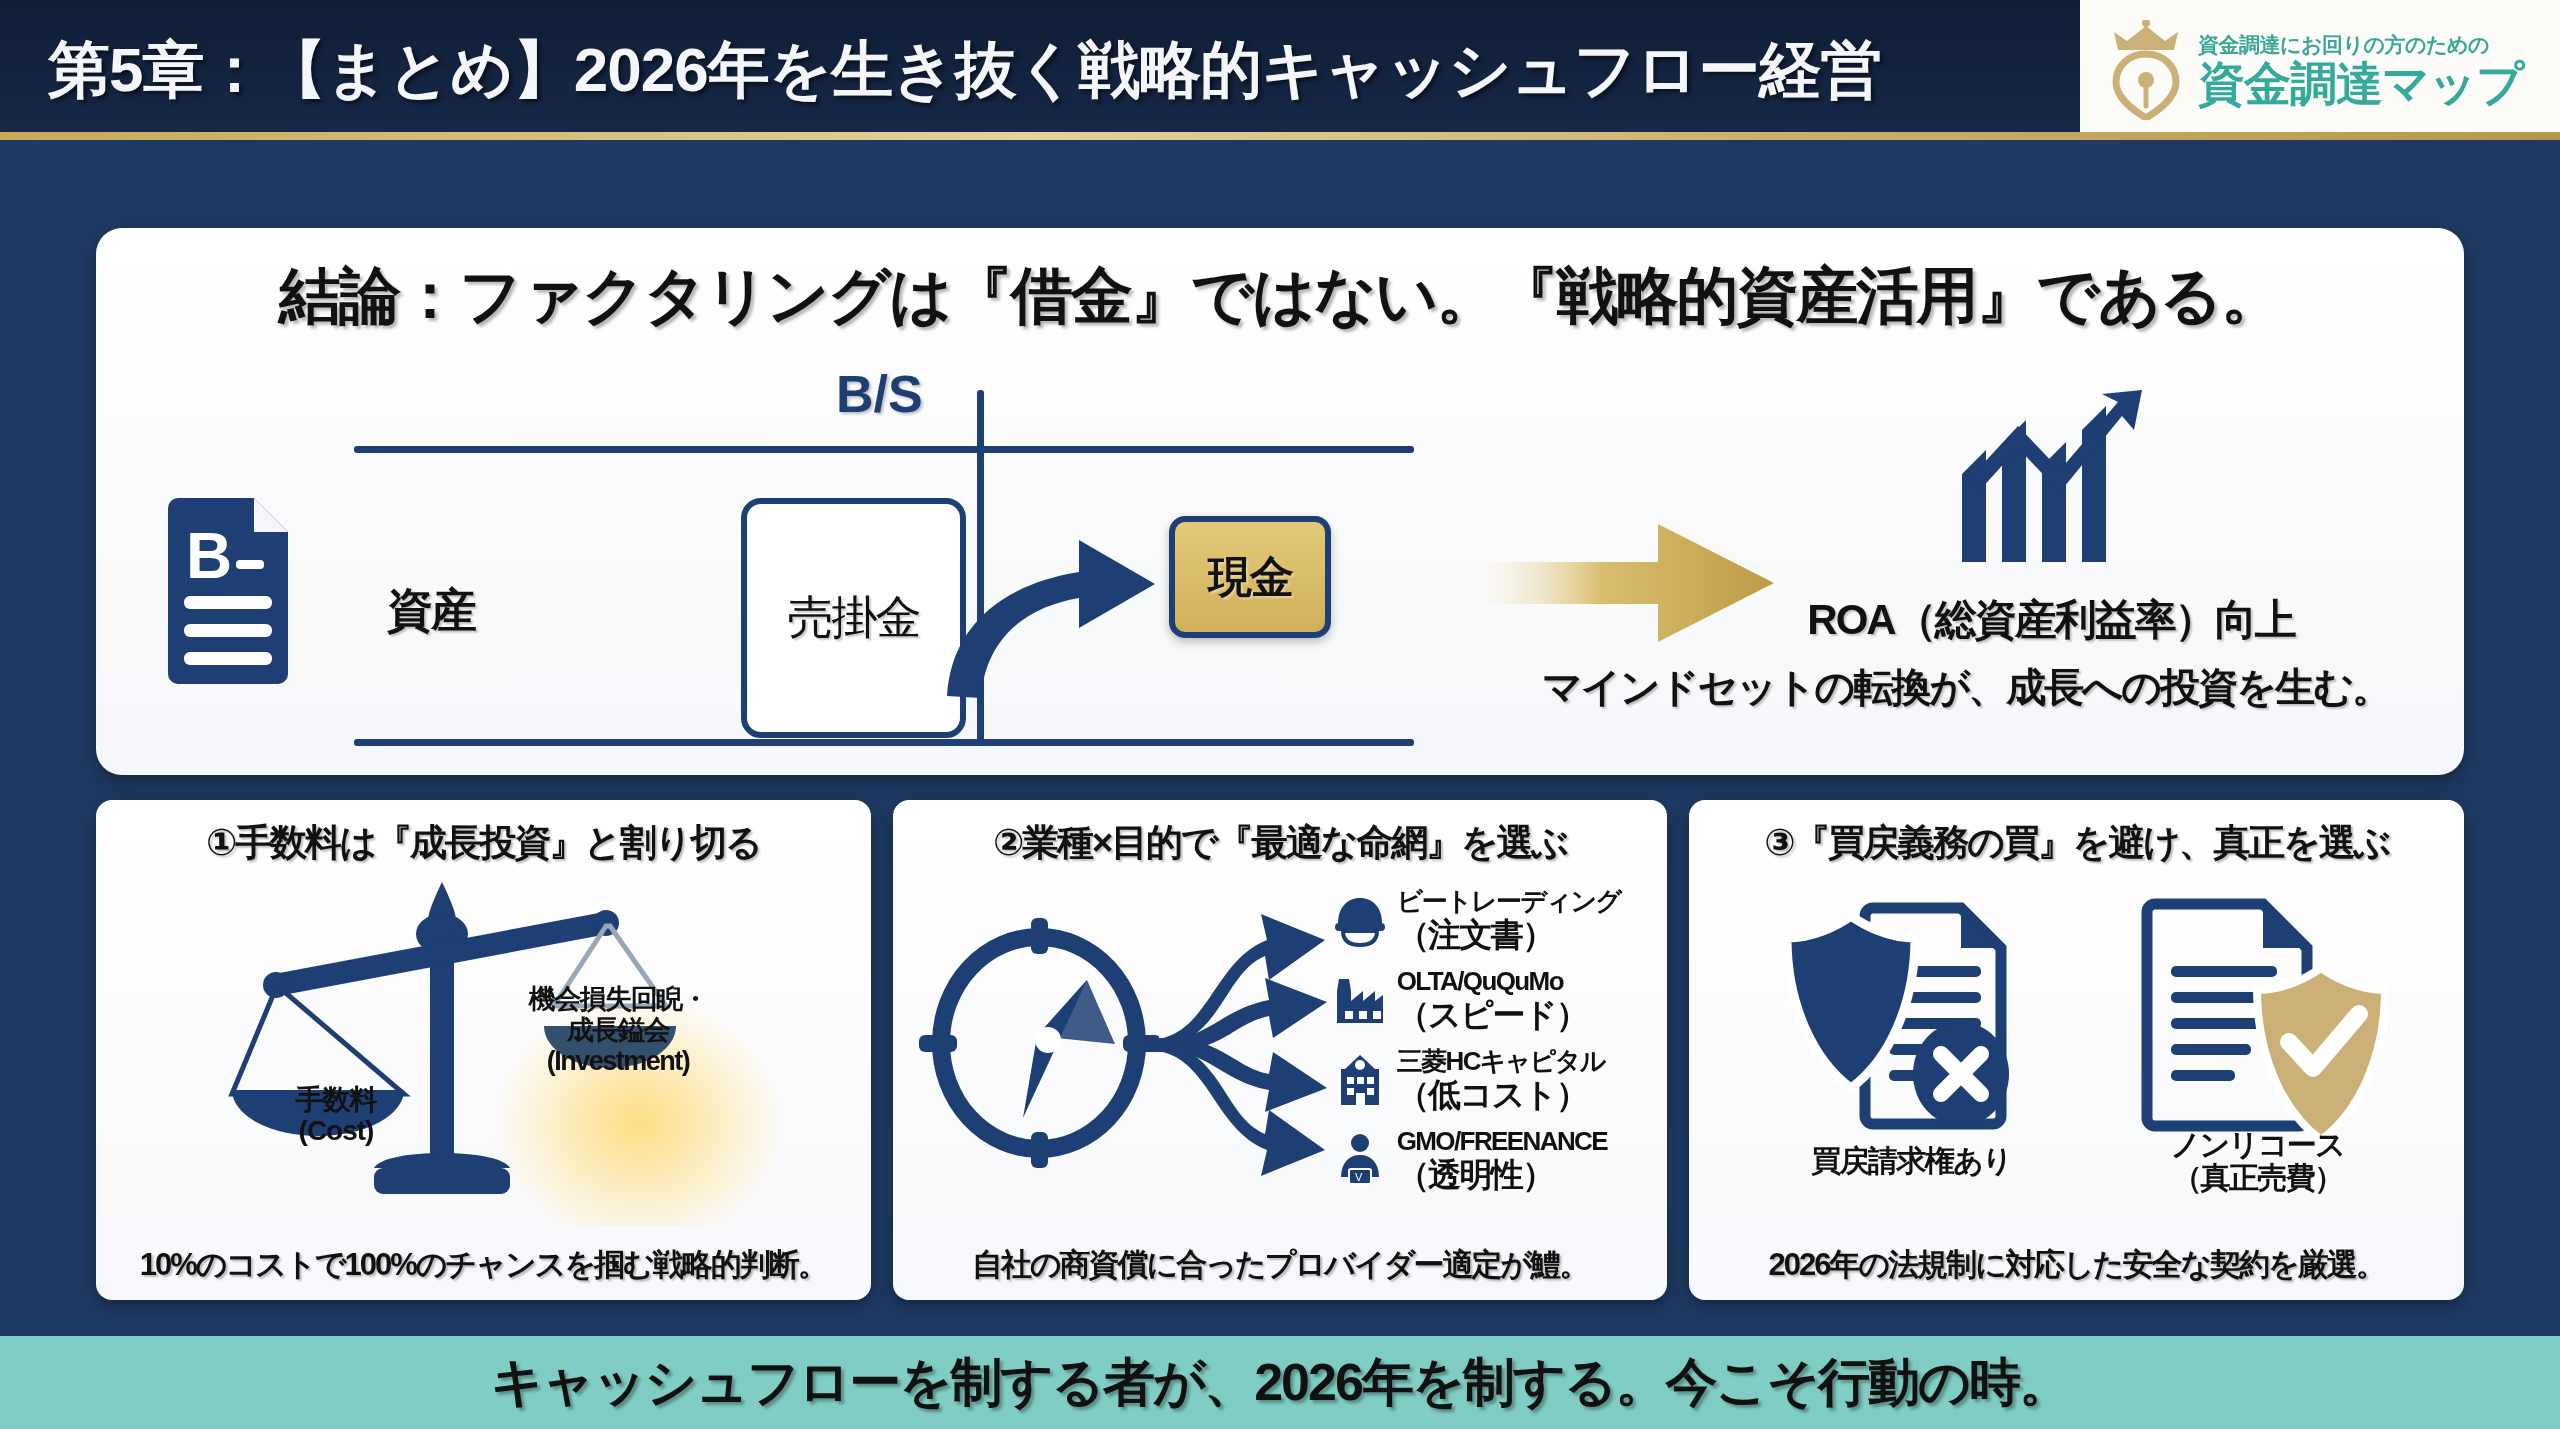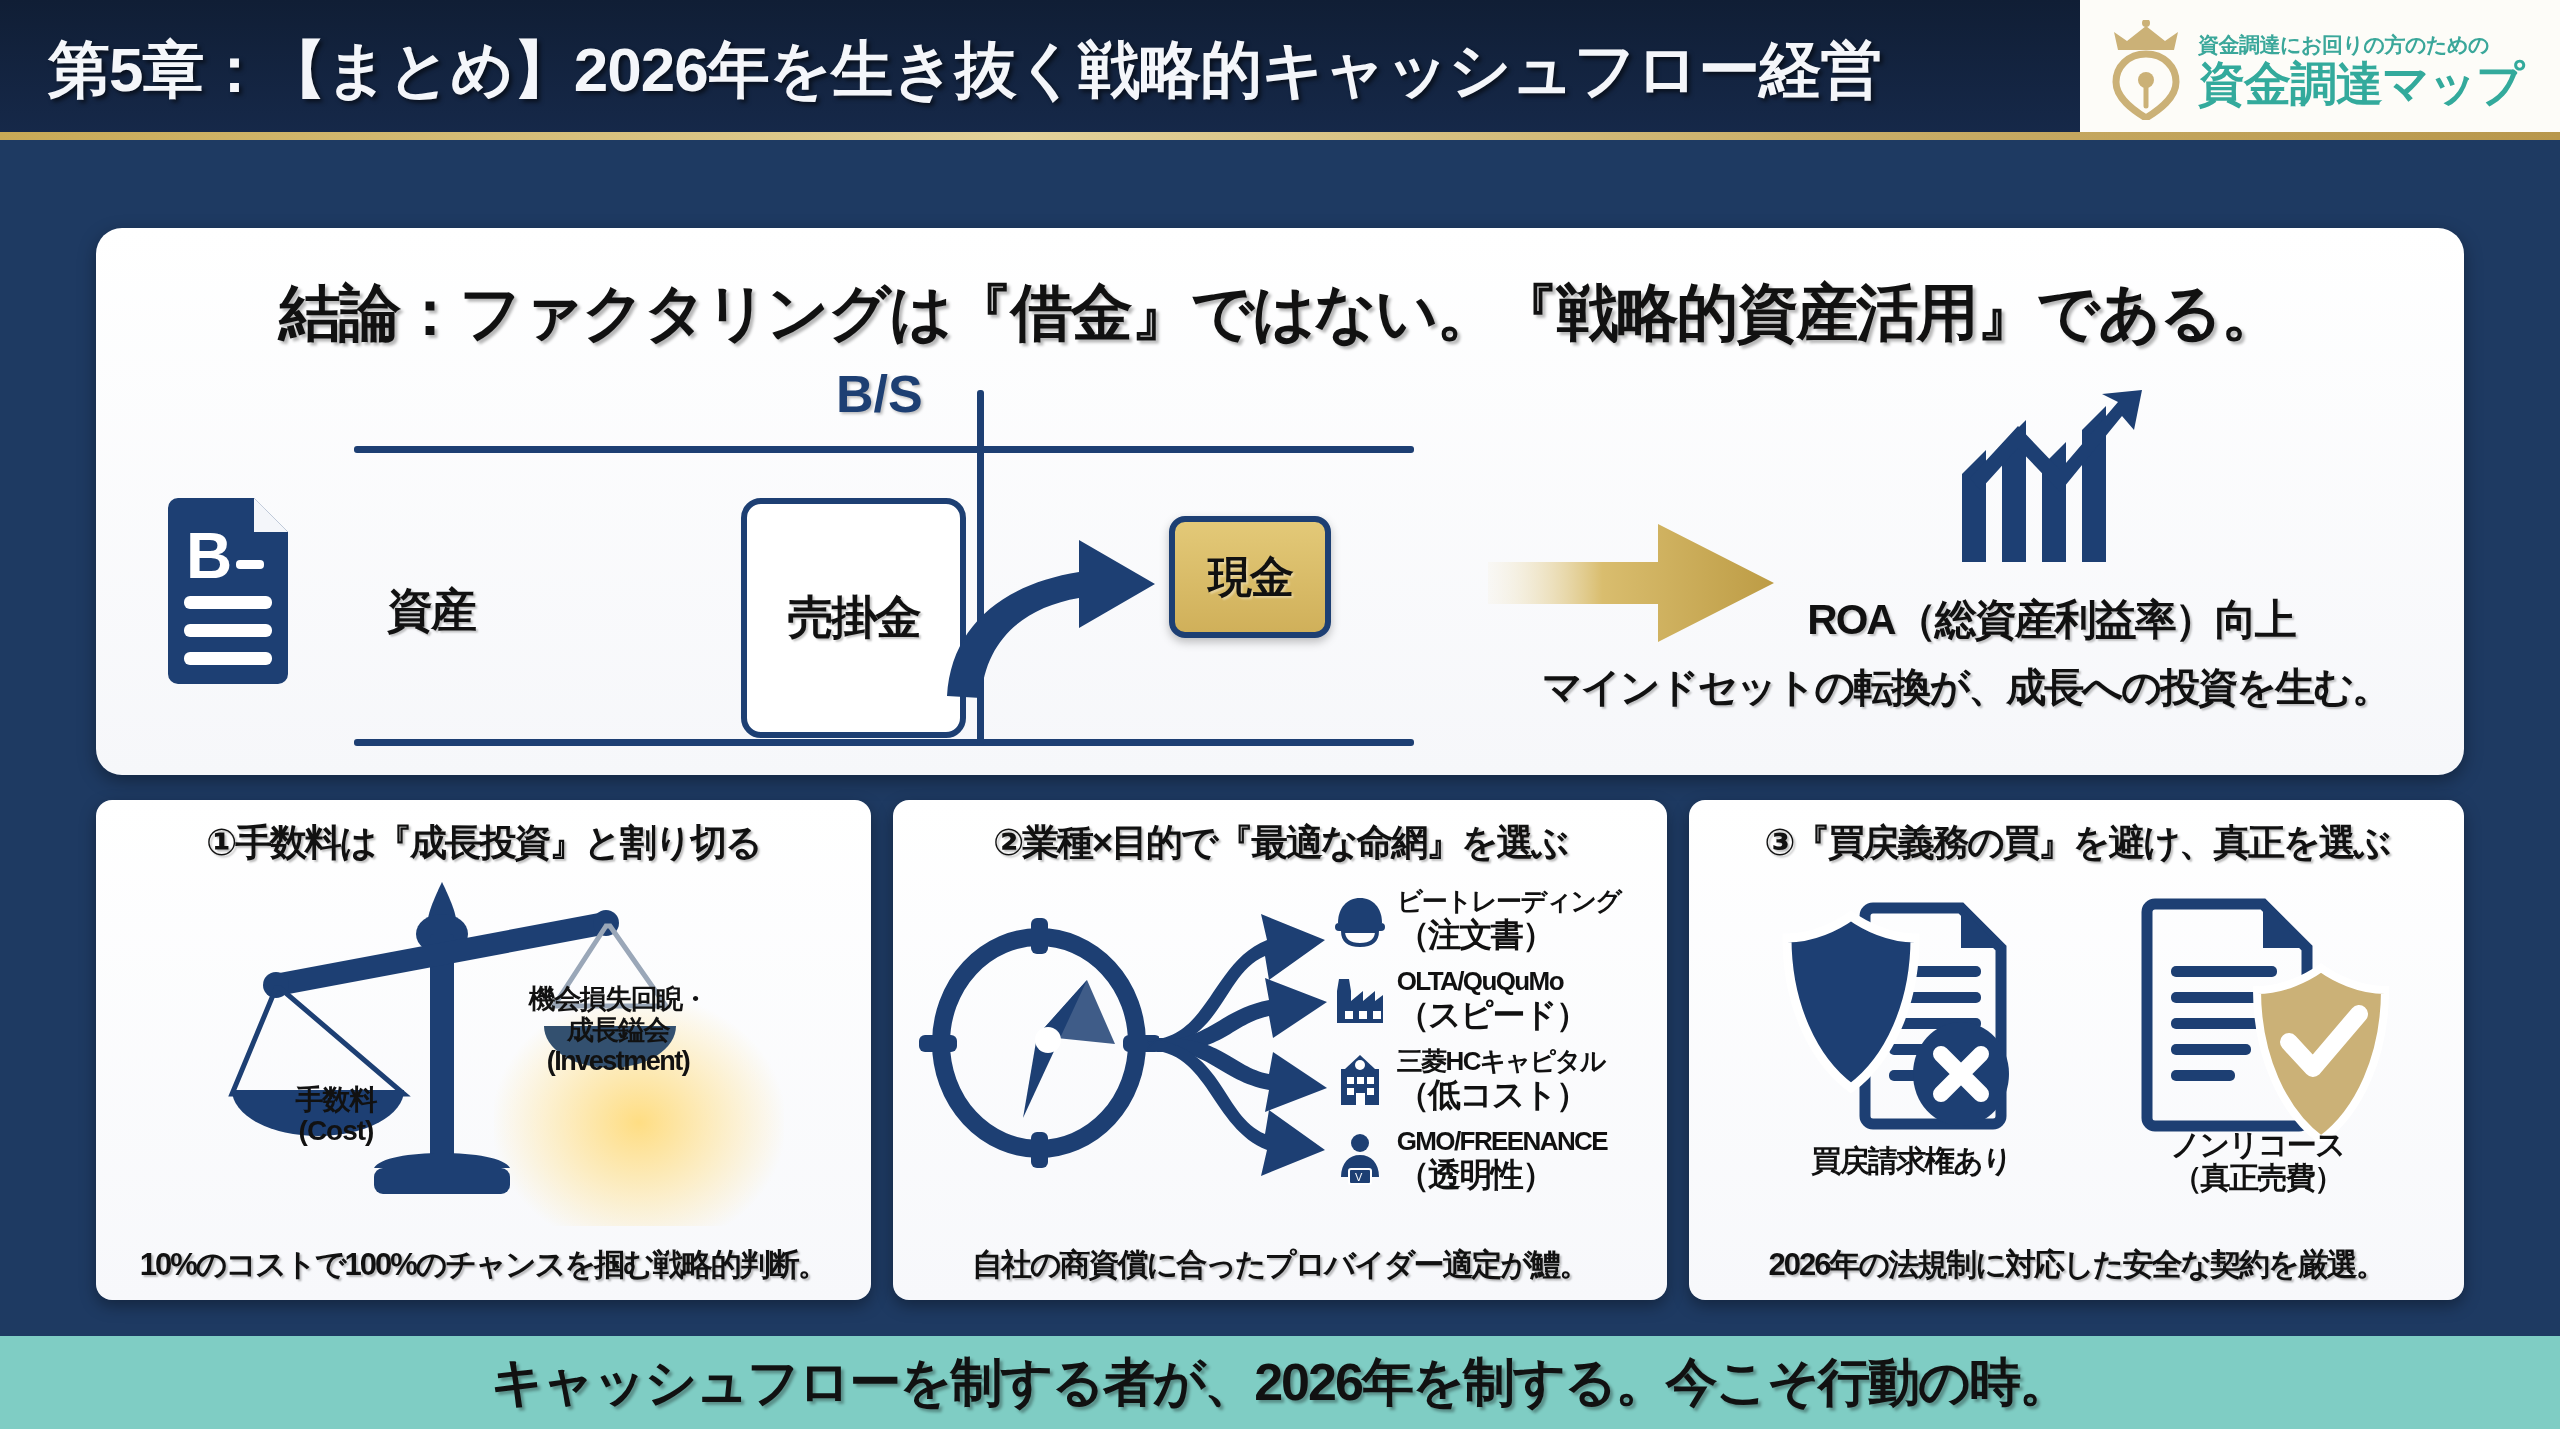--- a/index.html
+++ b/index.html
@@ -49,21 +49,21 @@
     line-height:1.05; white-space:nowrap;
   }
 
   
   #hero{
     position:absolute; left:96px; top:228px; width:2368px; height:547px;
     background:linear-gradient(#ffffff,#f6f7fa);
     border-radius:26px; box-shadow:0 6px 18px rgba(0,0,0,.35);
   }
   #hero-title{
-    text-align:center; margin-top:43px;
+    text-align:center; margin-top:26px;
     font-size:62px; font-weight:bold; color:#111; letter-spacing:-2px;
     text-shadow:3px 3px 3px rgba(0,0,0,.28);
     white-space:nowrap;
   }
   #bs-area{ position:absolute; left:0; top:140px; width:100%; height:400px; }
 
   #bs-label{
     position:absolute; left:740px; top:-4px; width:200px; text-align:left;
     font-size:52px; font-weight:bold; color:#1d3f73;
     text-shadow:2px 2px 3px rgba(0,0,0,.25);
@@ -86,21 +86,21 @@
     position:absolute; left:240px; top:212px; width:190px; text-align:center;
     font-size:46px; font-weight:bold; color:#111; letter-spacing:-2px;
     text-shadow:2px 2px 2px rgba(0,0,0,.22);
   }
   #ar-box{
     position:absolute; left:645px; top:130px; width:225px; height:240px;
     border:6px solid #1d3f73; border-radius:20px; background:#fff;
     display:flex; align-items:center; justify-content:center;
   }
   #label-ar{
-    font-size:46px; font-weight:bold; color:#111; letter-spacing:-2px;
+    font-size:46px; font-weight:normal; color:#111; letter-spacing:-2px;
     text-shadow:2px 2px 2px rgba(0,0,0,.22);
   }
   #curve-arrow{ position:absolute; left:845px; top:150px; width:230px; height:190px; }
   #cash-box{
     position:absolute; left:1073px; top:148px; width:162px; height:122px;
     border:6px solid #1d3f73; border-radius:16px;
     background:linear-gradient(#e3c978,#d0b05a);
     display:flex; align-items:center; justify-content:center;
     box-shadow:0 4px 10px rgba(0,0,0,.25);
   }

